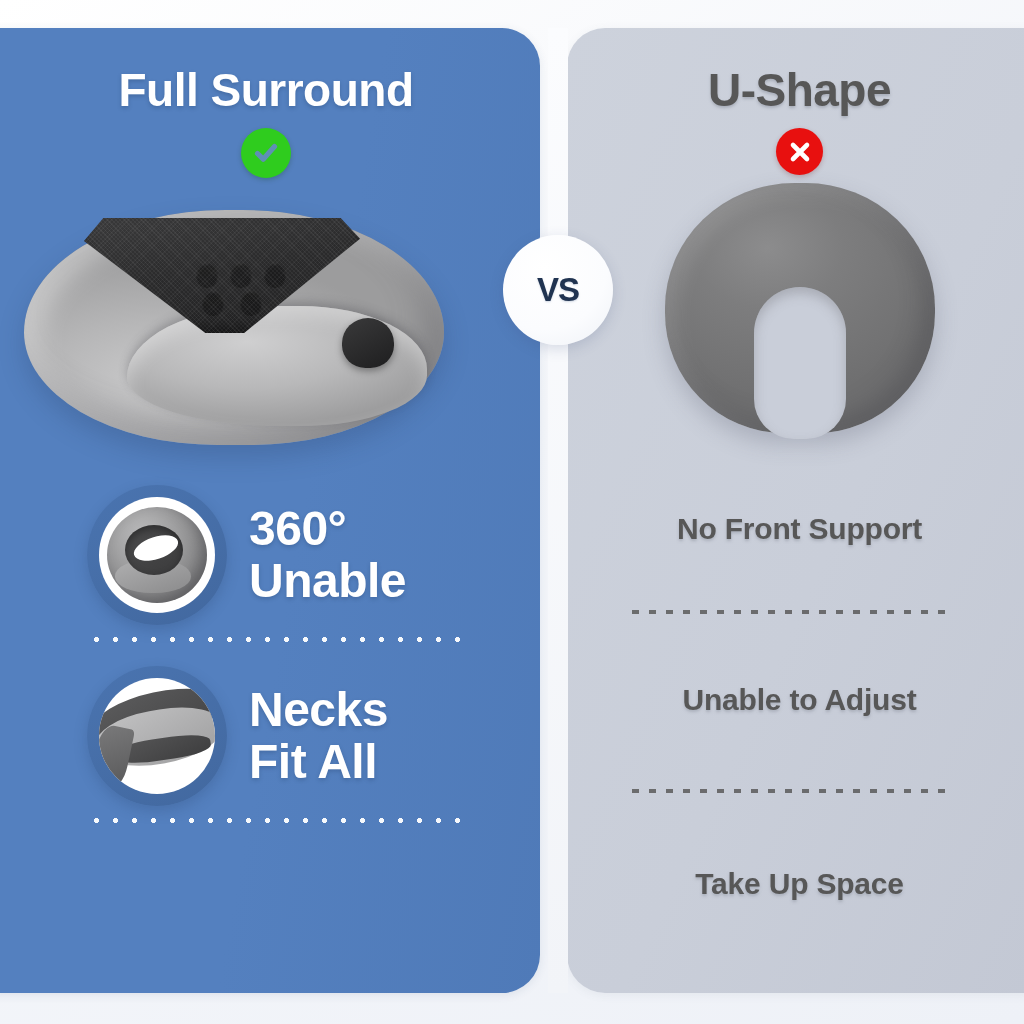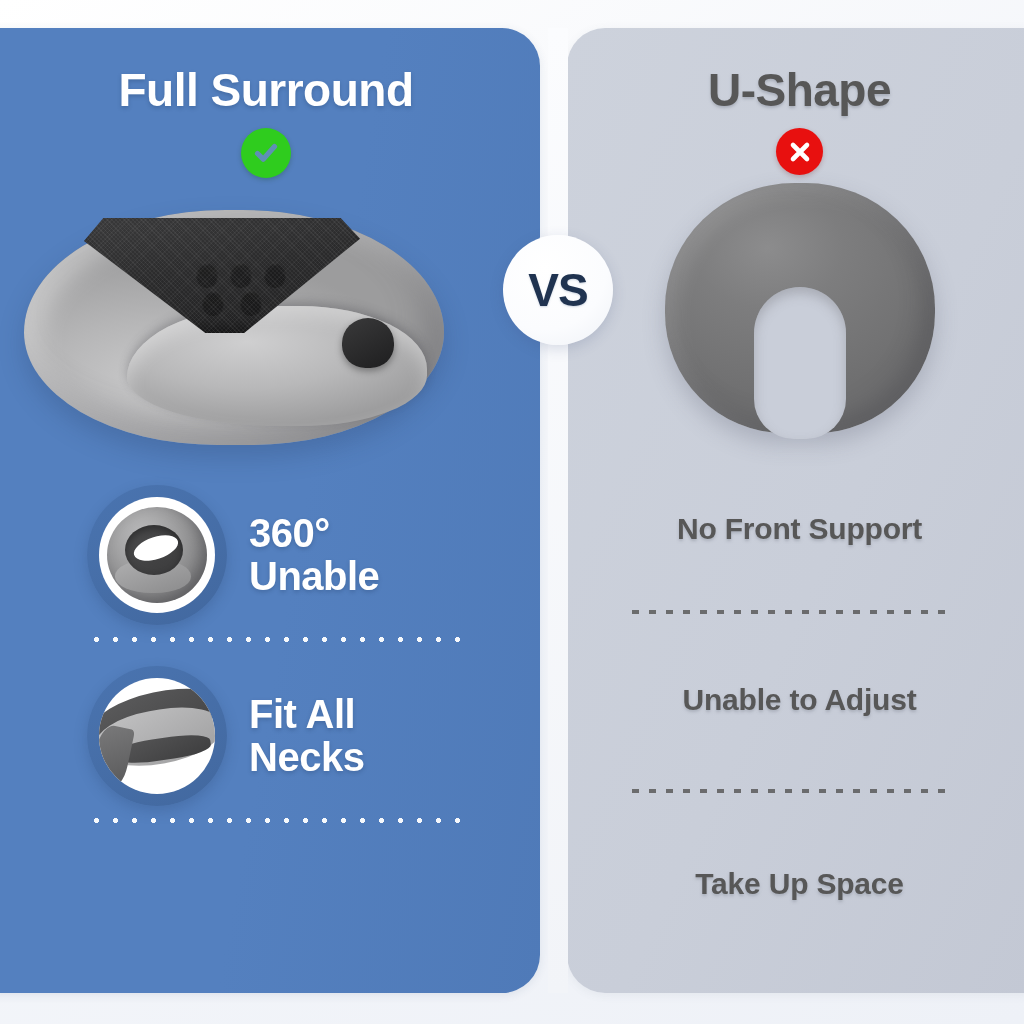--- a/index.html
+++ b/index.html
@@ -225,21 +225,21 @@
     height: 110px;
     border-radius: 50%;
     background: radial-gradient(circle at 38% 30%, #ffffff 0%, #fbfcfe 60%, #eef1f6 100%);
     display: flex;
     align-items: center;
     justify-content: center;
     box-shadow: 0 4px 14px rgba(60,80,120,0.18);
   }
 
   #vs-text {
-    font-size: 46px;
+    font-size: 33px;
     font-weight: bold;
     color: #203350;
     letter-spacing: -1px;
     text-shadow: 0 1px 2px rgba(120,140,170,0.35);
   }
 
   
   .feature-row {
     position: absolute;
     left: 95px;
@@ -266,21 +266,21 @@
     width: 116px;
     height: 116px;
     border-radius: 50%;
     background: #ffffff;
     overflow: hidden;
     position: relative;
   }
 
   .feature-label {
     margin-left: 22px;
-    font-size: 40px;
+    font-size: 48px;
     font-weight: bold;
     line-height: 1.08;
     color: #ffffff;
     text-shadow: 0 2px 4px rgba(30,55,95,0.28);
     letter-spacing: -0.5px;
   }
 
   
   .coil-outer {
     position: absolute;
@@ -459,22 +459,22 @@
     <div class="feature-row" style="top:633px;">
       <div class="feature-badge">
         <div class="feature-badge-inner">
           <div class="neck-band"></div>
           <div class="neck-body"></div>
           <div class="neck-strap"></div>
           <div class="neck-clip"></div>
         </div>
       </div>
       <div class="feature-label">
+        <div>Necks</div>
         <div>Fit All</div>
-        <div>Necks</div>
       </div>
     </div>
 
     <div class="sep-left" style="top:789px;"></div>
 
 
   </div>
 
   <div id="panel-right" class="panel">
 

